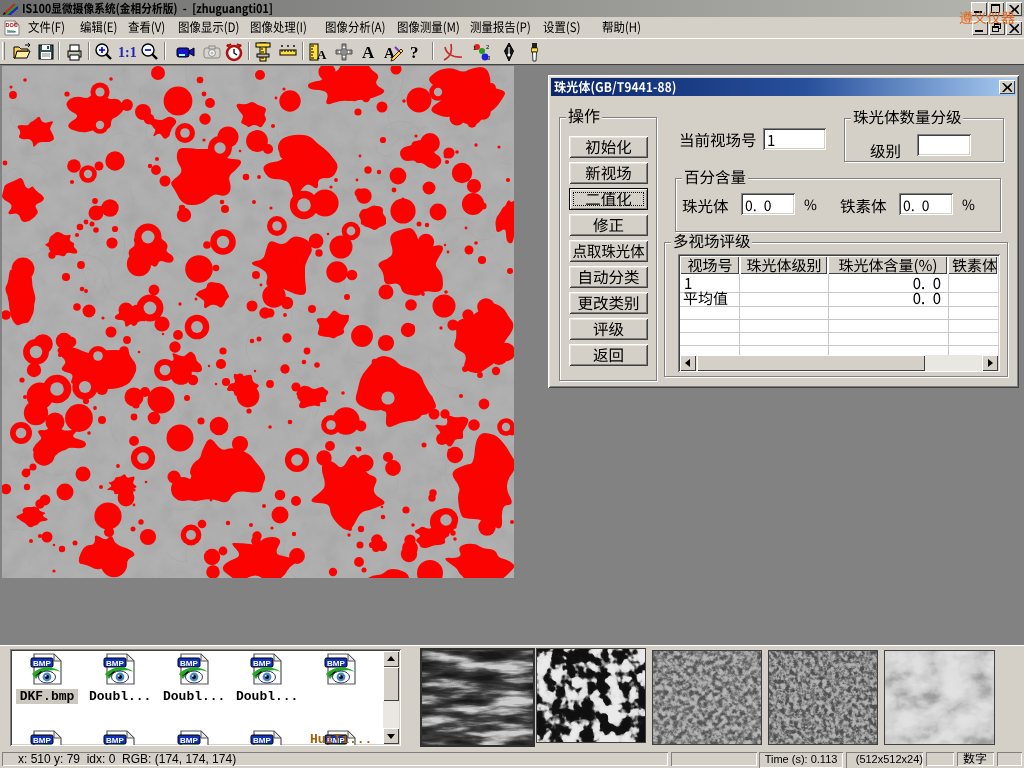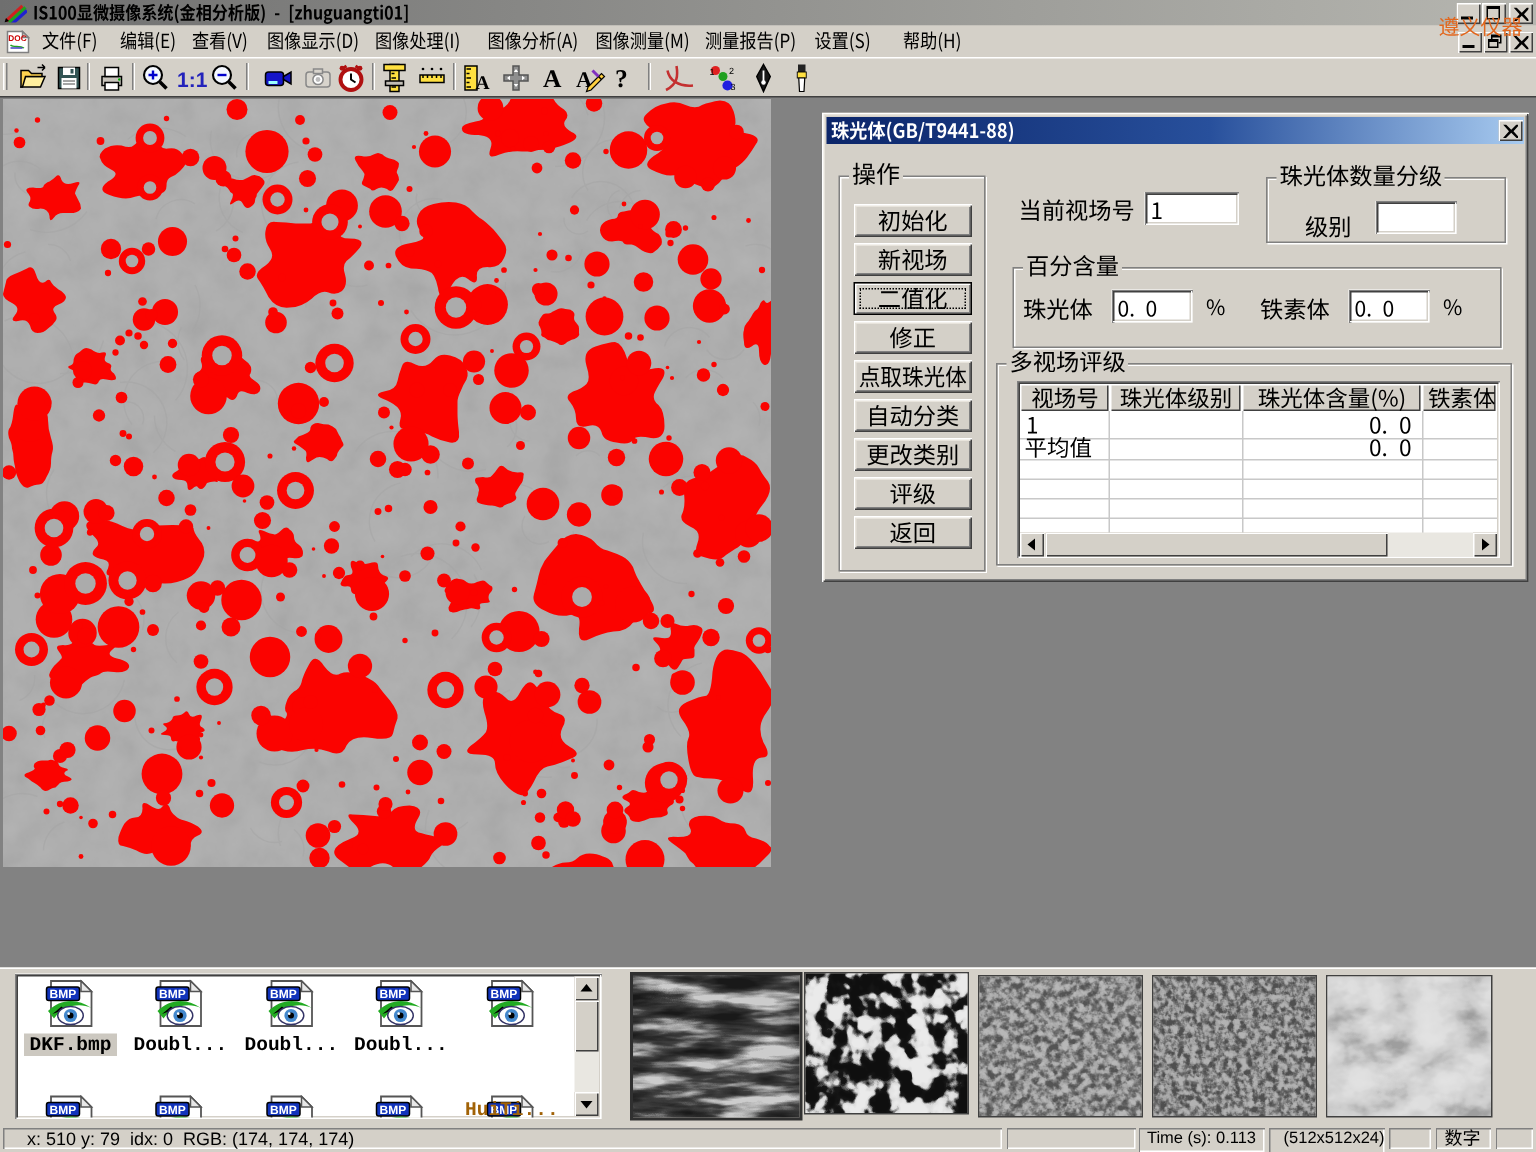--- a/index.html
+++ b/index.html
@@ -56,21 +56,21 @@
       <rect x="6" y="3" width="9" height="6" fill="#fff" stroke="#000"></rect>
       <rect x="6" y="13" width="9" height="5" fill="#fff" stroke="#000"></rect>
       <circle cx="15.5" cy="11" r="0.8" fill="#0a0"></circle>
     </svg>
     <div style="position:absolute;left:88px;top:42px;width:2px;height:18px;border-left:1px solid #808080;border-right:1px solid #fff;"></div>
     <svg style="position:absolute;left:94px;top:42px;width:20px;height:20px;" viewBox="0 0 20 20">
       <circle cx="8" cy="8" r="6" fill="#f4f8ff" stroke="#000" stroke-width="1.4"></circle>
       <path d="M8 5v6M5 8h6" stroke="#00c" stroke-width="1.6"></path>
       <path d="M12.5 12.5L17 17" stroke="#000" stroke-width="2.4"></path>
     </svg>
-    <div style="position:absolute;left:118px;top:45px;width:22px;height:16px;font-family:Liberation Sans, sans-serif;font-weight:bold;font-size:14px;color:#2222bb;">1:1</div>
+    <div style="position:absolute;left:118px;top:45px;width:22px;height:16px;font-family:Liberation Serif, serif;font-weight:bold;font-size:14px;color:#2222bb;">1:1</div>
     <svg style="position:absolute;left:140px;top:42px;width:20px;height:20px;" viewBox="0 0 20 20">
       <circle cx="8" cy="8" r="6" fill="#f4f8ff" stroke="#000" stroke-width="1.4"></circle>
       <path d="M5 8h6" stroke="#00c" stroke-width="1.6"></path>
       <path d="M12.5 12.5L17 17" stroke="#000" stroke-width="2.4"></path>
     </svg>
     <div style="position:absolute;left:164px;top:42px;width:2px;height:18px;border-left:1px solid #808080;border-right:1px solid #fff;"></div>
     <svg style="position:absolute;left:176px;top:42px;width:20px;height:20px;" viewBox="0 0 20 20">
       <rect x="1" y="6" width="12" height="9" rx="2" fill="#1515c8" stroke="#000"></rect>
       <path d="M13 9l5-3v8l-5-3z" fill="#1515c8" stroke="#000"></path>
       <rect x="3" y="12" width="6" height="2" fill="#9ff"></rect>

